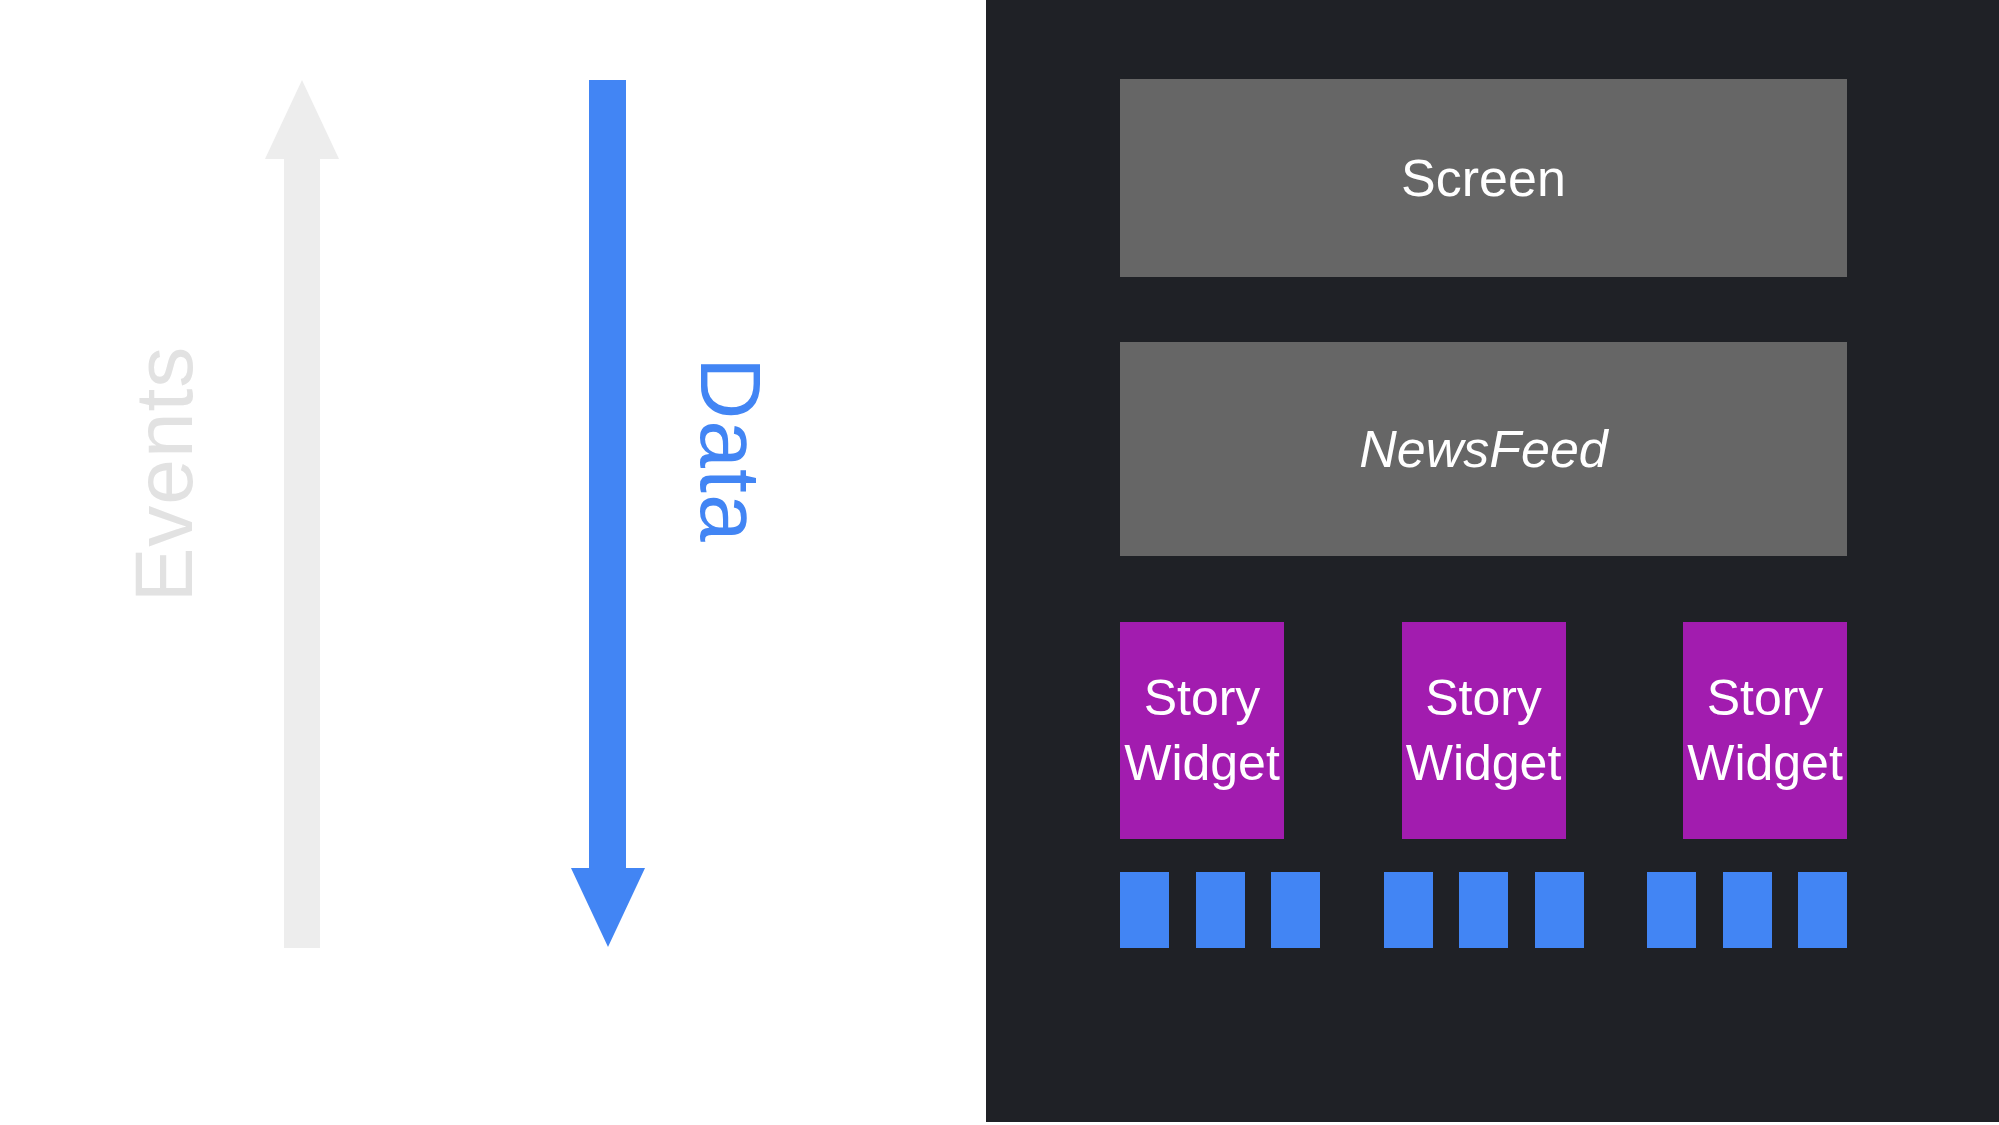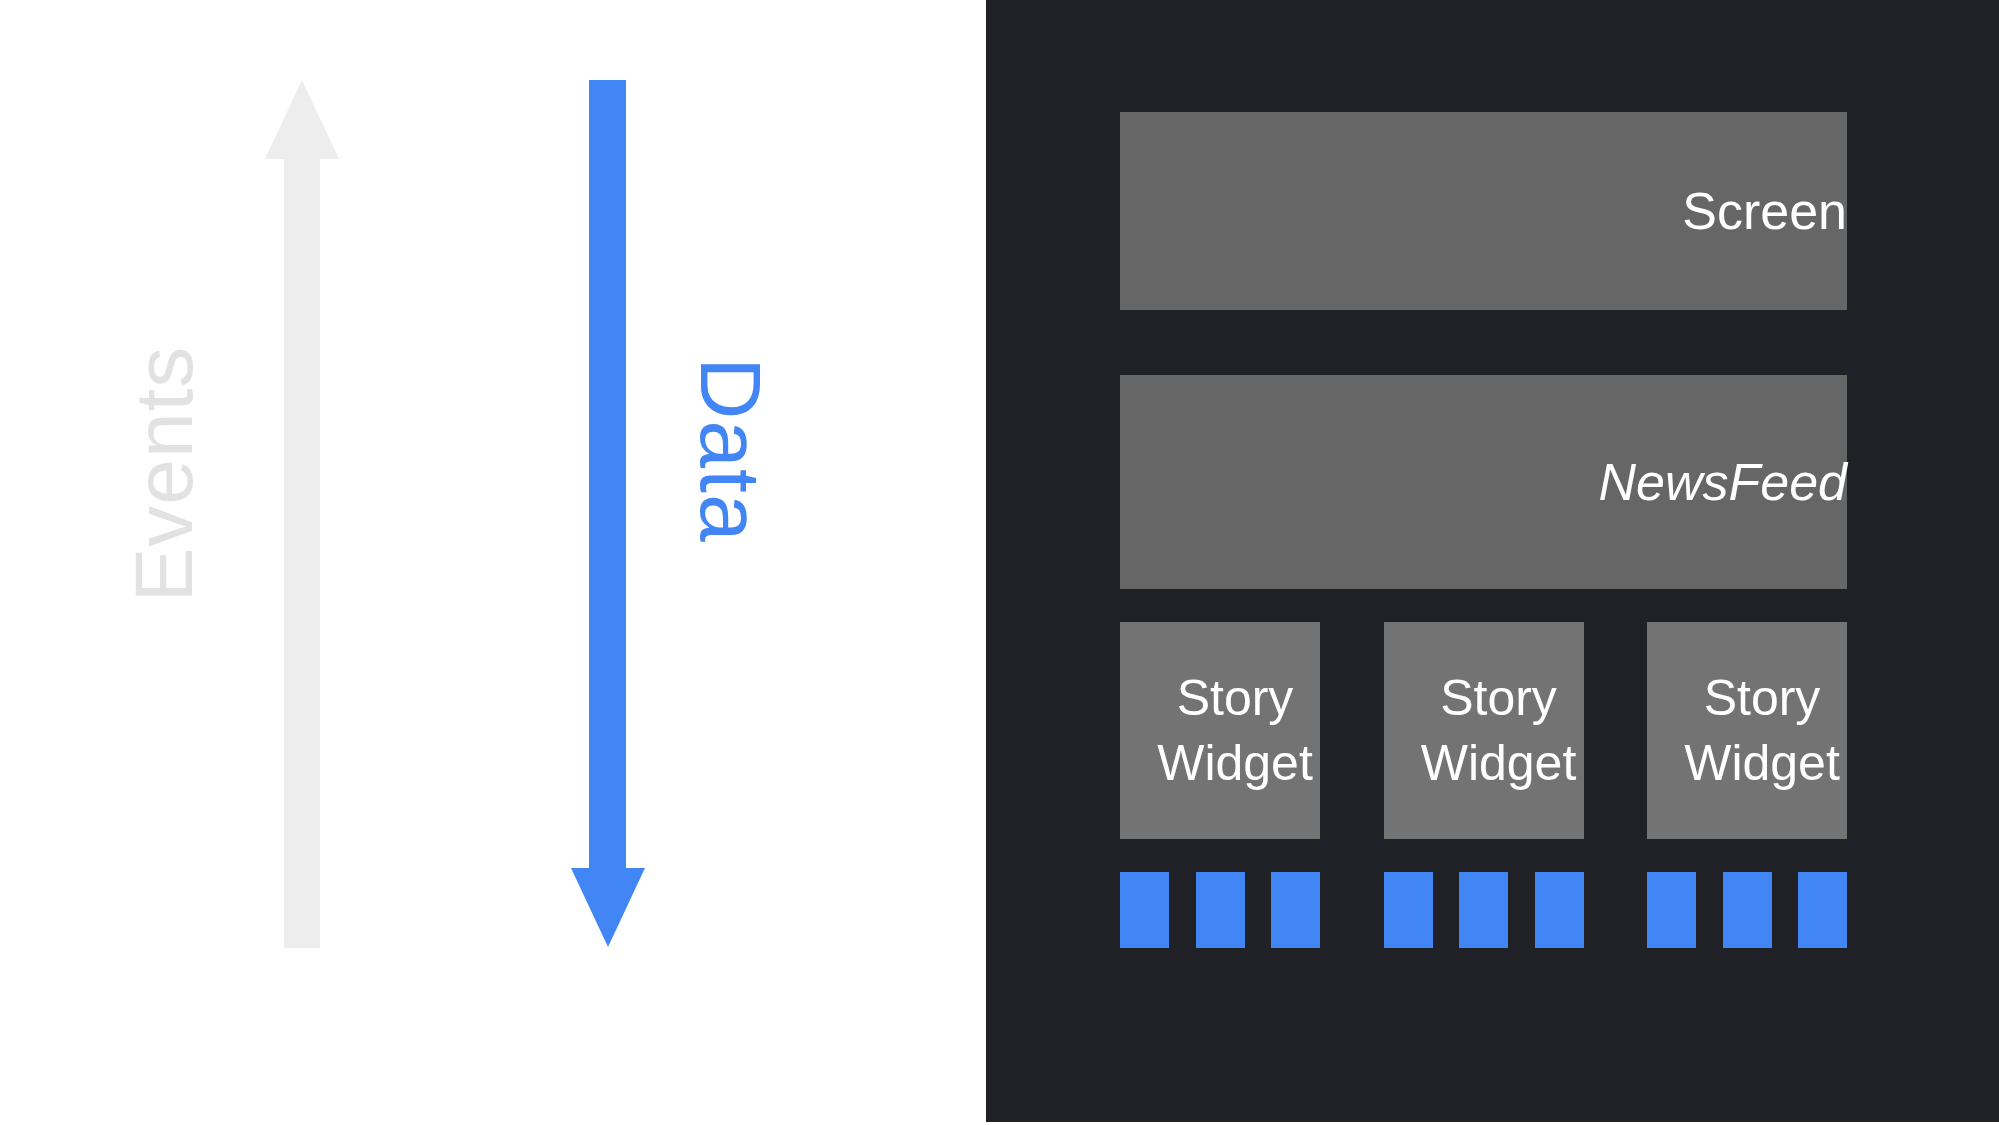--- a/index.html
+++ b/index.html
@@ -36,32 +36,32 @@
                      border-left: 37px solid transparent; border-right: 37px solid transparent;
                      border-top: 79px solid #4285f4; }
 
   
   #right-panel {
     position: absolute; left: 986px; top: 0; width: 1013px; height: 1122px;
     background: #1f2126;
   }
   .gray-box {
     position: absolute; background: #666666; color: #ffffff;
-    display: flex; align-items: center; justify-content: flex-end;
-    font-size: 52px; font-weight: 400; margin-top: 33px;
+    display: flex; align-items: center; justify-content: center;
+    font-size: 52px; font-weight: 400;
   }
   #screen-box   { left: 134px; top: 79px;  width: 727px; height: 198px; }
   #newsfeed-box { left: 134px; top: 342px; width: 727px; height: 214px; font-style: italic; }
 
   #widgets-row {
     position: absolute; left: 134px; top: 622px; width: 727px; height: 217px;
     display: flex; justify-content: space-between;
   }
   .story-widget {
-    width: 200px; height: 217px; background: #737373; color: #ffffff;
+    width: 164px; height: 217px; background: #a21caf; color: #ffffff;
     display: flex; align-items: center; justify-content: flex-end; text-align: center;
     font-size: 50px; line-height: 1.3; font-weight: 400;
   }
   .story-widget span { display: block; width: 170px; }
 
   #squares-row {
     position: absolute; left: 134px; top: 872px; width: 727px; height: 76px;
     display: flex; justify-content: space-between;
   }
   .square-group { width: 200px; display: flex; justify-content: space-between; }

